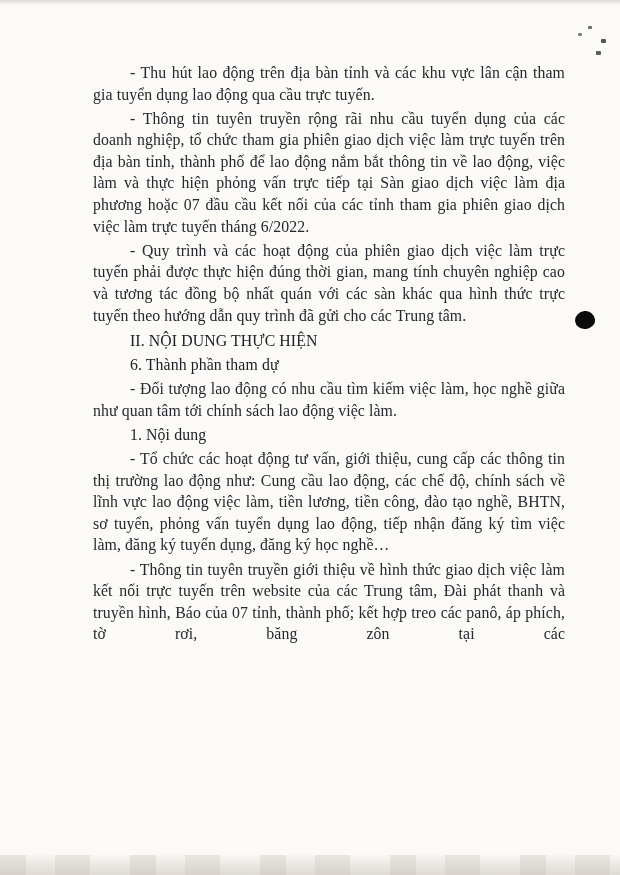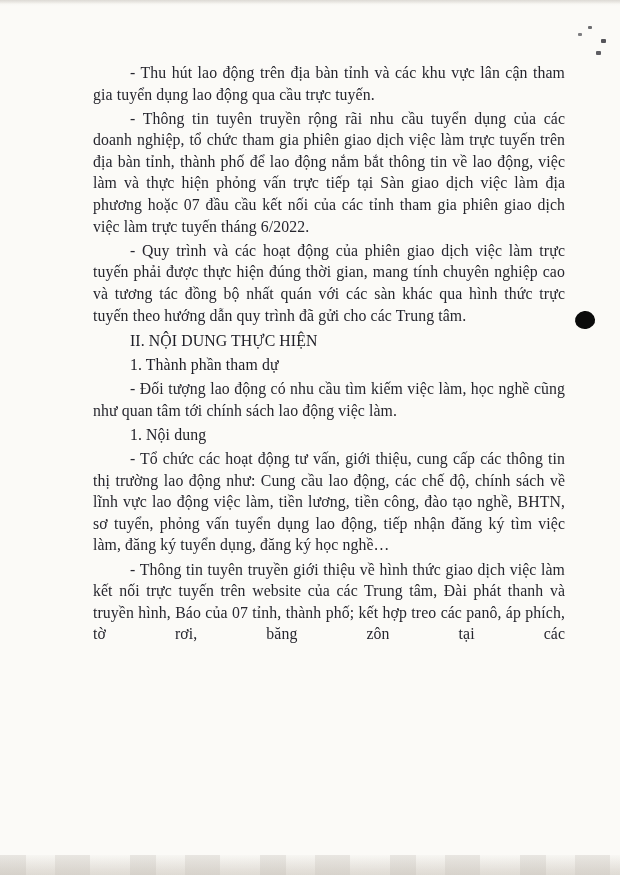--- a/index.html
+++ b/index.html
@@ -90,21 +90,21 @@
   <span class="speckle s3"></span>
   <span class="speckle s4"></span>
 
   <div class="punch-dot" style="background: rgb(11, 11, 11);"></div>
 
   <div class="text-column" id="text-column">
       <p>- Thu hút lao động trên địa bàn tỉnh và các khu vực lân cận tham gia tuyển dụng lao động qua cầu trực tuyến.</p>
       <p>- Thông tin tuyên truyền rộng rãi nhu cầu tuyển dụng của các doanh nghiệp, tổ chức tham gia phiên giao dịch việc làm trực tuyến trên địa bàn tỉnh, thành phố để lao động nắm bắt thông tin về lao động, việc làm và thực hiện phỏng vấn trực tiếp tại Sàn giao dịch việc làm địa phương hoặc 07 đầu cầu kết nối của các tỉnh tham gia phiên giao dịch việc làm trực tuyến tháng 6/2022.</p>
       <p>- Quy trình và các hoạt động của phiên giao dịch việc làm trực tuyến phải được thực hiện đúng thời gian, mang tính chuyên nghiệp cao và tương tác đồng bộ nhất quán với các sàn khác qua hình thức trực tuyến theo hướng dẫn quy trình đã gửi cho các Trung tâm.</p>
       <h3 class="level-1">II. NỘI DUNG THỰC HIỆN</h3>
-      <h3 class="level-2">1. Thành phần tham dự</h3>
-      <p>- Đối tượng lao động có nhu cầu tìm kiếm việc làm, học nghề cũng như quan tâm tới chính sách lao động việc làm.</p>
+      <h3 class="level-2">6. Thành phần tham dự</h3>
+      <p>- Đối tượng lao động có nhu cầu tìm kiếm việc làm, học nghề giữa như quan tâm tới chính sách lao động việc làm.</p>
       <h3 class="level-2">1. Nội dung</h3>
       <p>- Tổ chức các hoạt động tư vấn, giới thiệu, cung cấp các thông tin thị trường lao động như: Cung cầu lao động, các chế độ, chính sách về lĩnh vực lao động việc làm, tiền lương, tiền công, đào tạo nghề, BHTN, sơ tuyển, phỏng vấn tuyển dụng lao động, tiếp nhận đăng ký tìm việc làm, đăng ký tuyển dụng, đăng ký học nghề…</p>
       <p class="continues">- Thông tin tuyên truyền giới thiệu về hình thức giao dịch việc làm kết nối trực tuyến trên website của các Trung tâm, Đài phát thanh và truyền hình, Báo của 07 tỉnh, thành phố; kết hợp treo các panô, áp phích, tờ rơi, băng zôn tại các</p>
     </div>
 
   <div class="bottom-shadow"></div>
 </div>
 
 </body></html>

